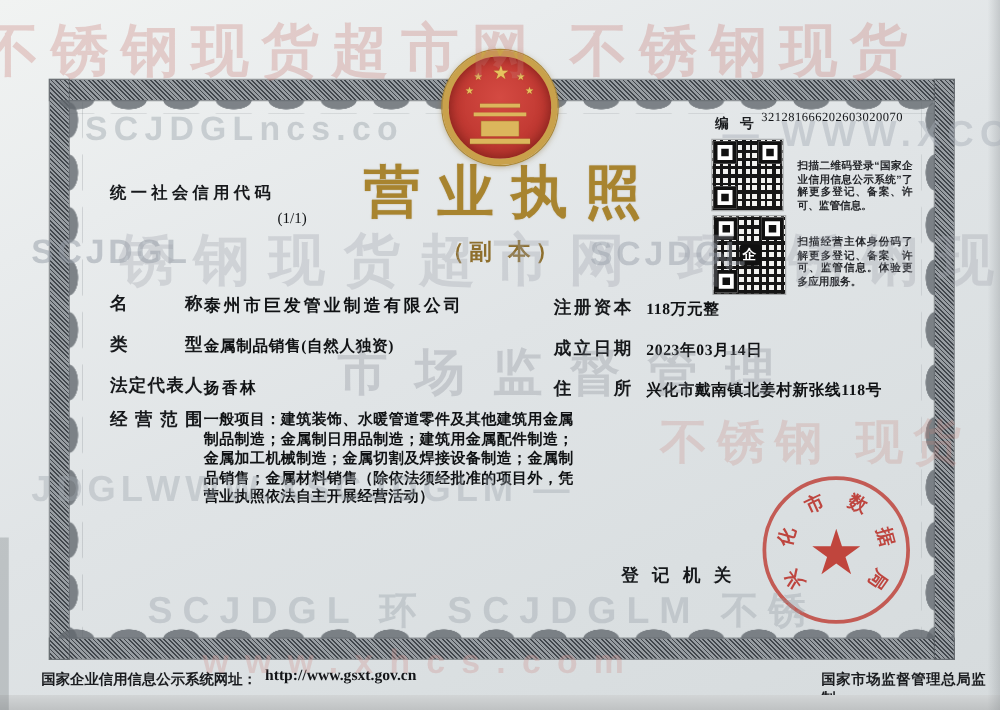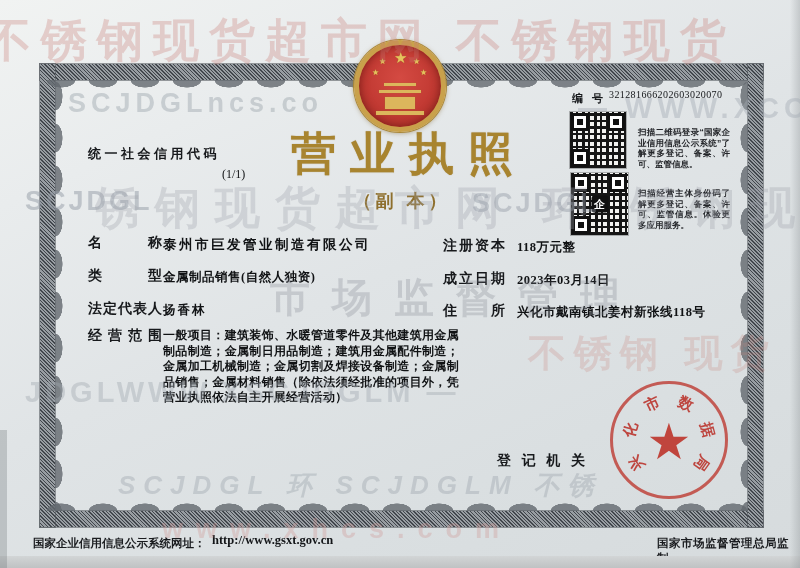--- a/index.html
+++ b/index.html
@@ -122,21 +122,21 @@
   .wm{position:absolute;white-space:nowrap;pointer-events:none;z-index:50;font-weight:700;}
   #wm0{left:-15px;top:10px;font-size:46px;letter-spacing:10px;color:rgba(198,118,112,.30);}
   #wm1{left:68px;top:88px;font-size:27px;letter-spacing:5px;color:rgba(158,166,174,.45);}
   #wm2{left:578px;top:92px;font-size:29px;letter-spacing:5px;color:rgba(162,170,178,.42);}
   #wm3{left:25px;top:186px;font-size:27px;letter-spacing:3px;color:rgba(148,156,166,.5);}
   #wm4{left:95px;top:178px;font-size:45px;letter-spacing:15px;color:rgba(158,163,171,.32);width:710px;overflow:hidden;}
   #wm5{left:472px;top:188px;font-size:27px;letter-spacing:3px;color:rgba(148,156,166,.45);}
   #wm6{left:270px;top:270px;font-size:40px;letter-spacing:22px;color:rgba(124,131,141,.28);}
   #wm7{left:25px;top:376px;font-size:29px;letter-spacing:4px;color:rgba(160,167,174,.40);}
   #wm8{left:528px;top:328px;font-size:38px;letter-spacing:8px;color:rgba(200,130,125,.25);}
-  #wm9{left:118px;top:468px;font-size:26px;letter-spacing:8px;color:rgba(150,157,166,.36);width:670px;overflow:hidden;font-style:italic;}
+  #wm9{left:118px;top:468px;font-size:30px;letter-spacing:8px;color:rgba(150,157,166,.36);width:670px;overflow:hidden;}
   #wm10{left:162px;top:514px;font-size:27px;letter-spacing:13px;color:rgba(205,150,145,.33);}
 </style>
 </head>
 <body>
 
 <div class="abs" id="paper">
 
   <div class="abs band" id="band-top"></div>
   <div class="abs band" id="band-bottom"></div>
   <div class="abs band" id="band-left"></div>

